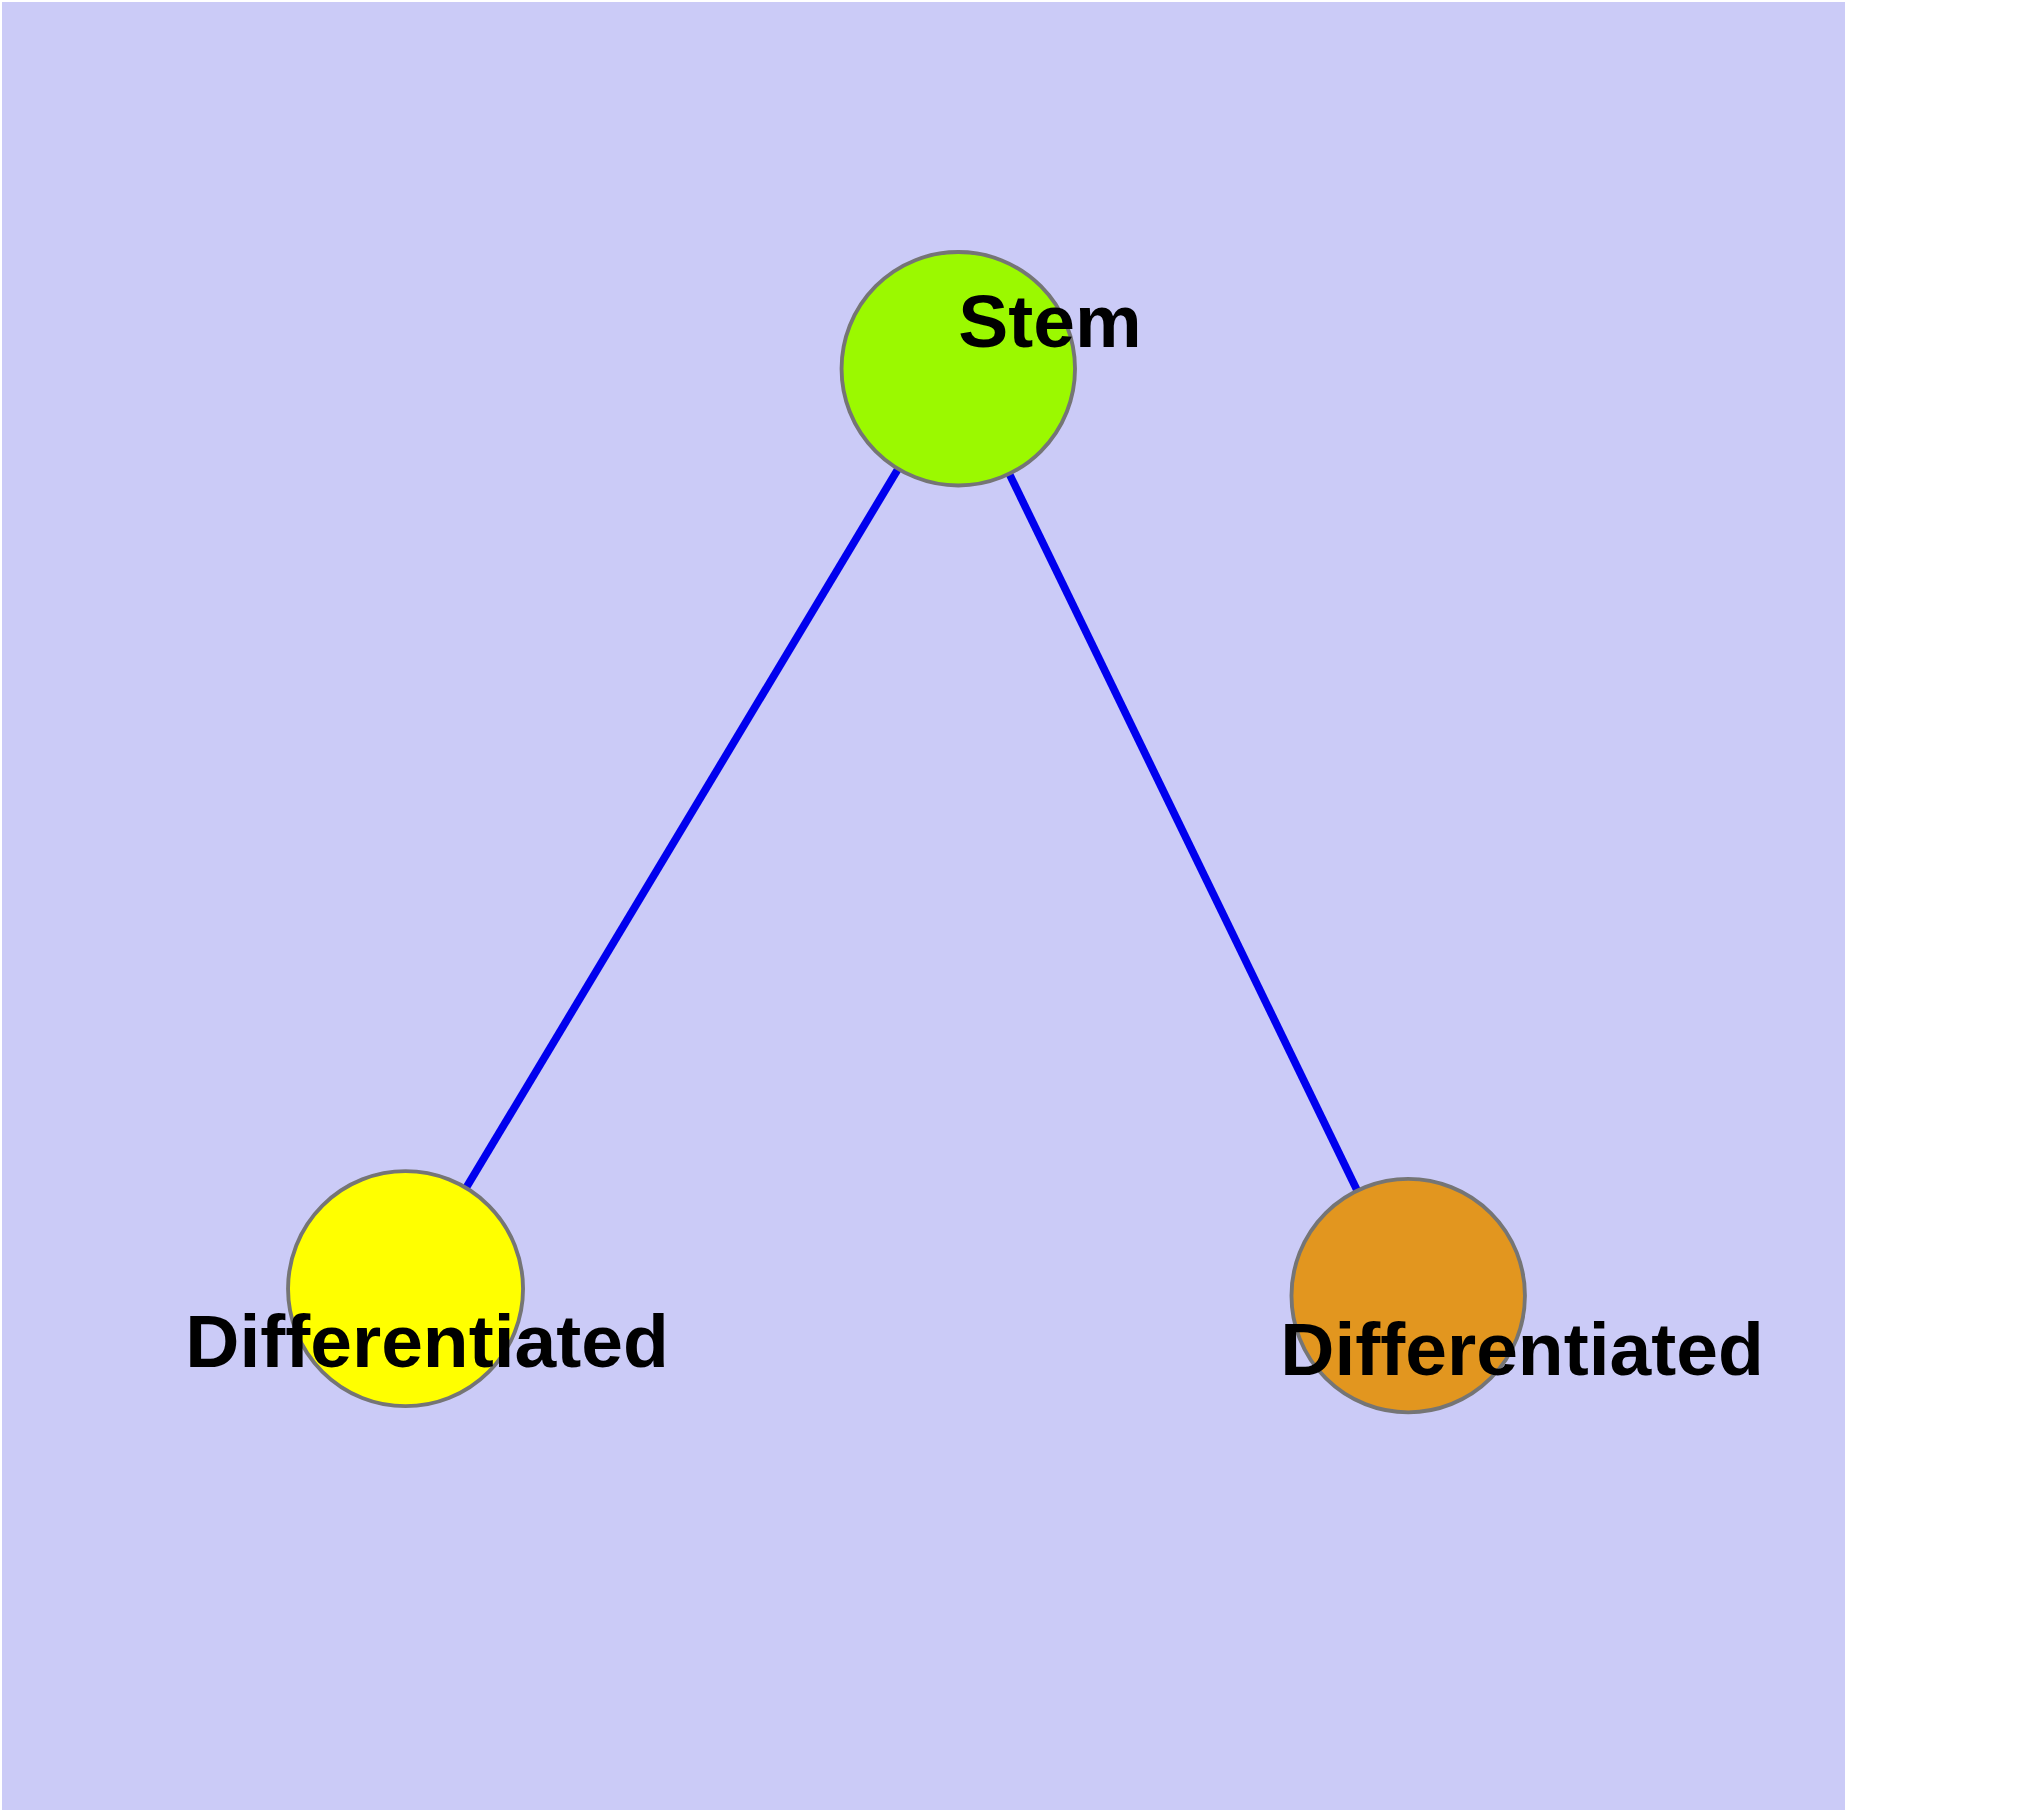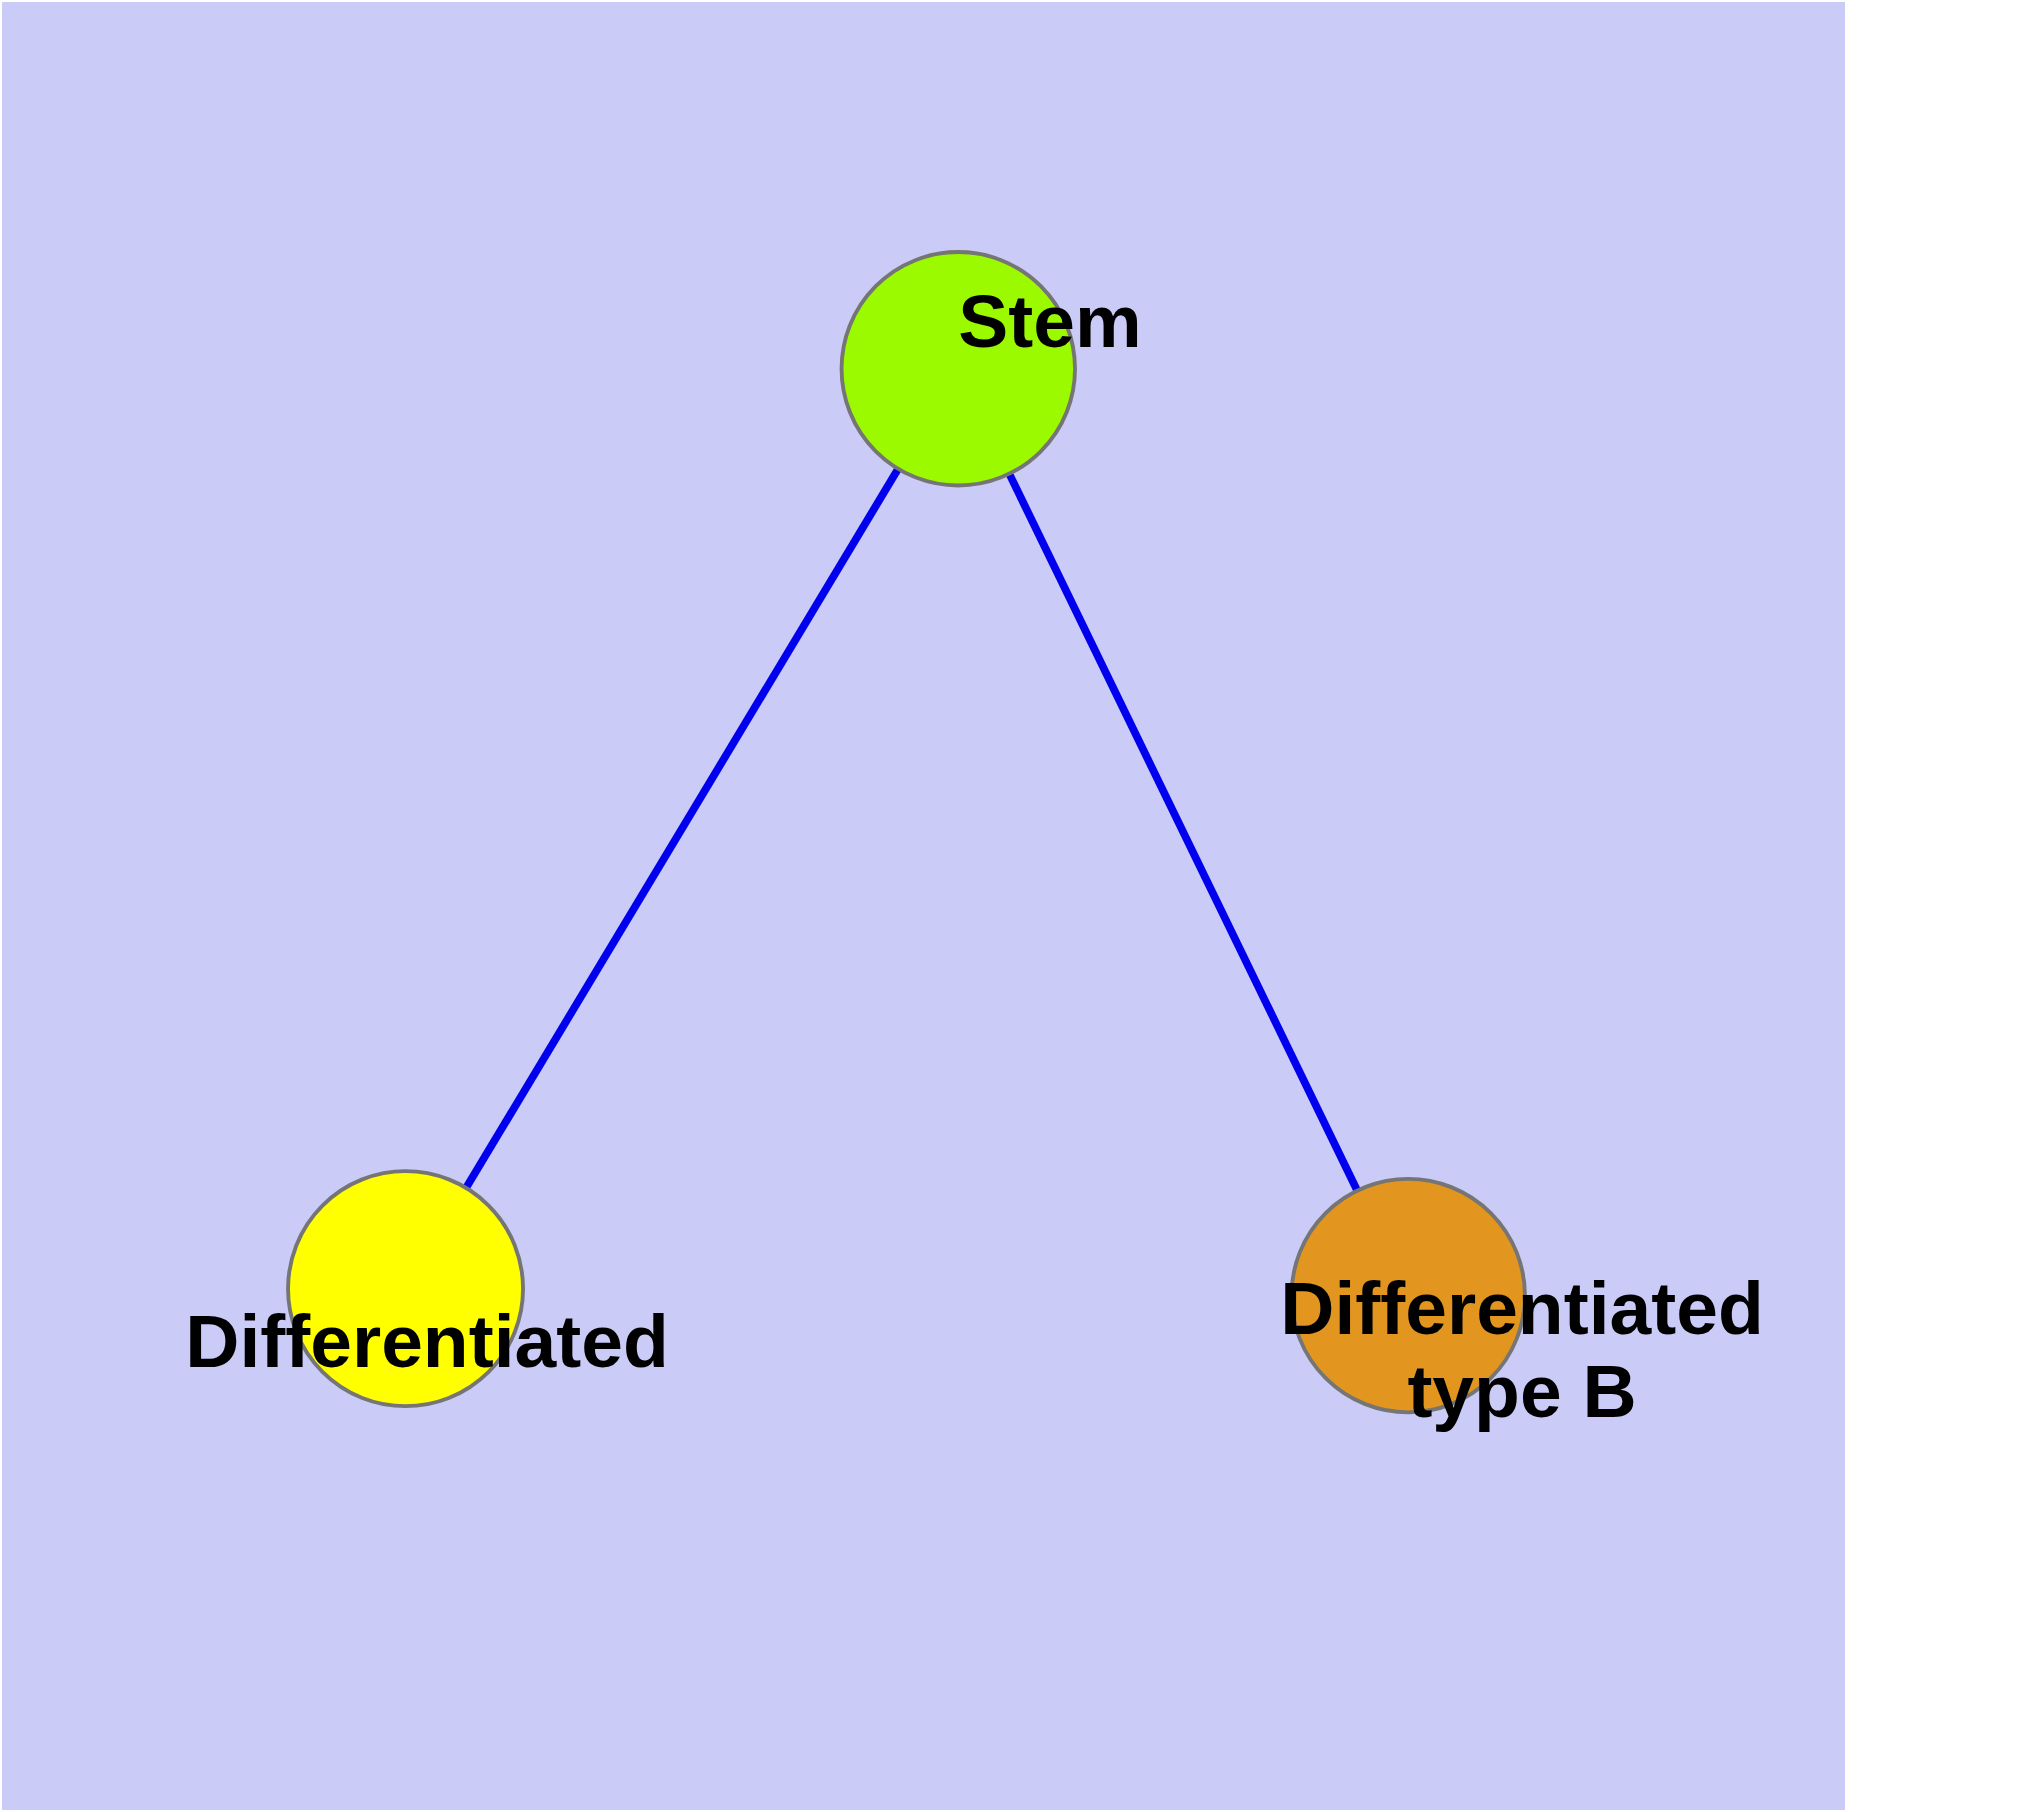--- a/index.html
+++ b/index.html
@@ -55,17 +55,16 @@
   </svg>
   <div id="labels-layer">
       <div class="node-label" style="left: 1048px; top: 319px; color: rgb(0, 0, 0);">
         <span>Stem</span>
       </div>
       <div class="node-label" style="left: 425px; top: 1339px; color: rgb(0, 0, 0);">
         <span>Differentiated</span>
       </div>
       <div class="node-label" style="left: 1520px; top: 1347px; color: rgb(0, 0, 0);">
         <span>Differentiated</span>
-        <span>type B</span>
       </div>
     </div>
 </div>
 
 
 </body></html>

